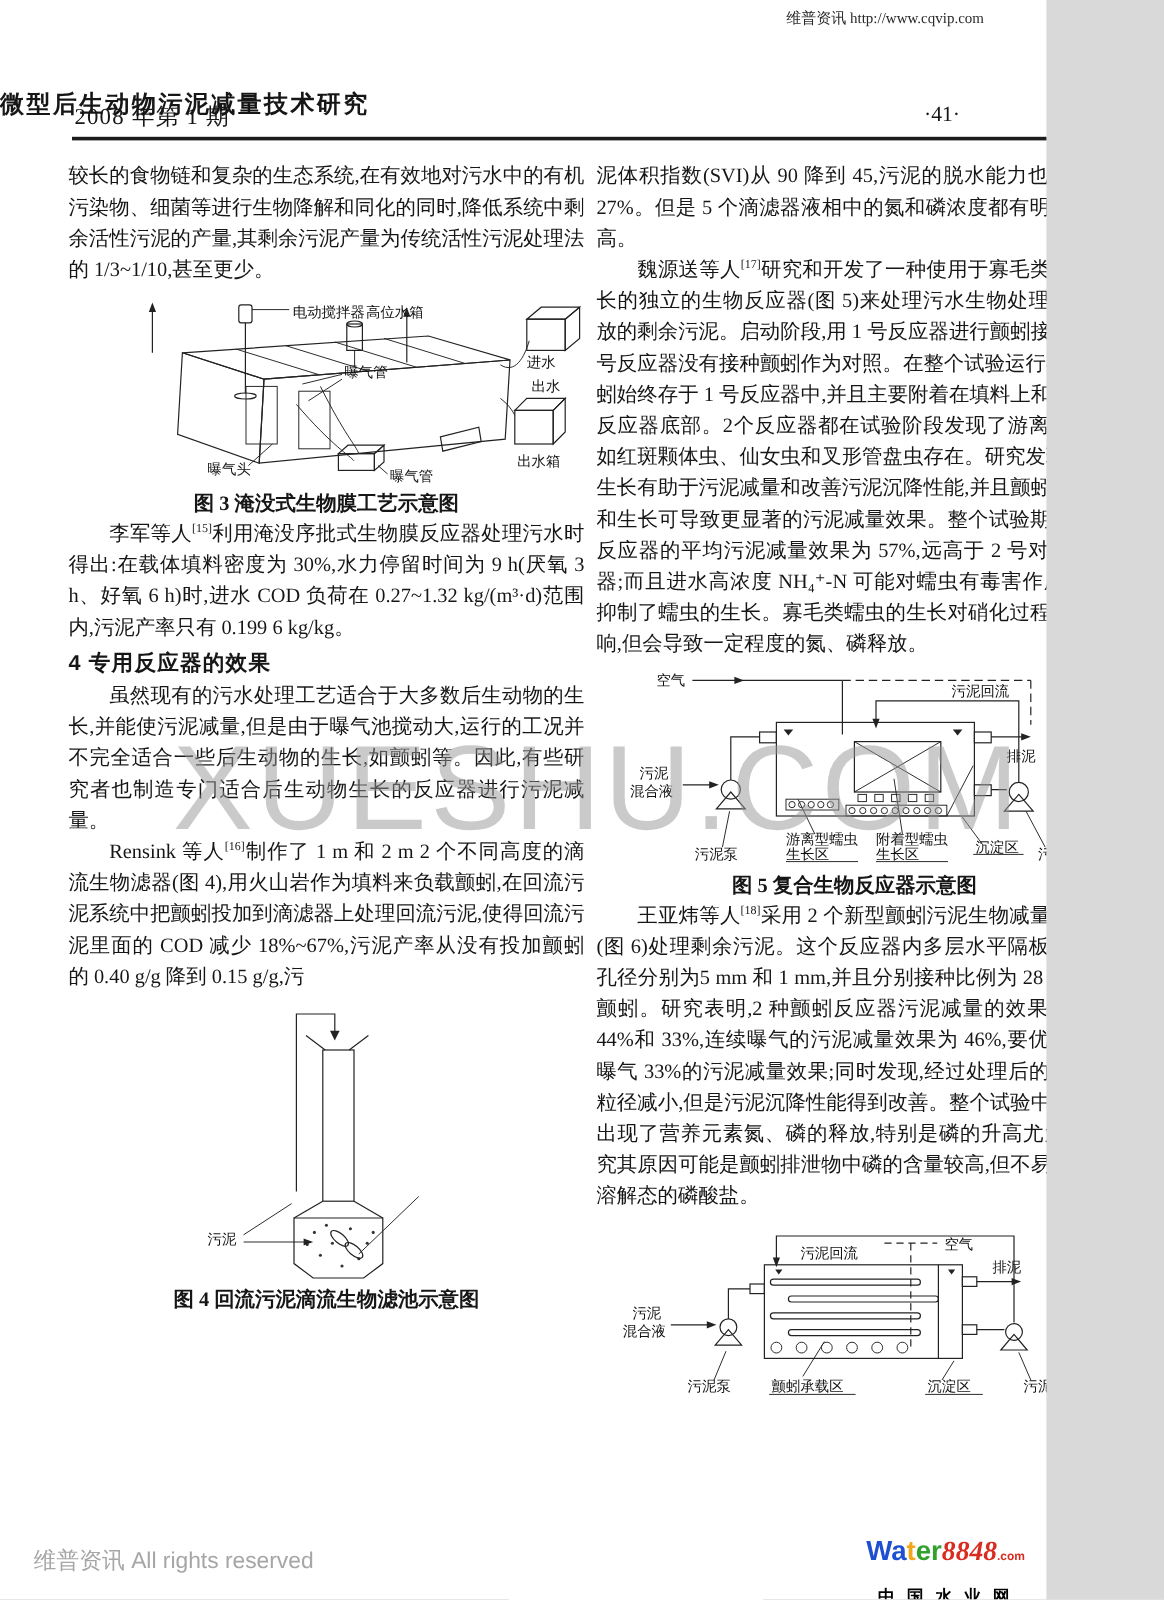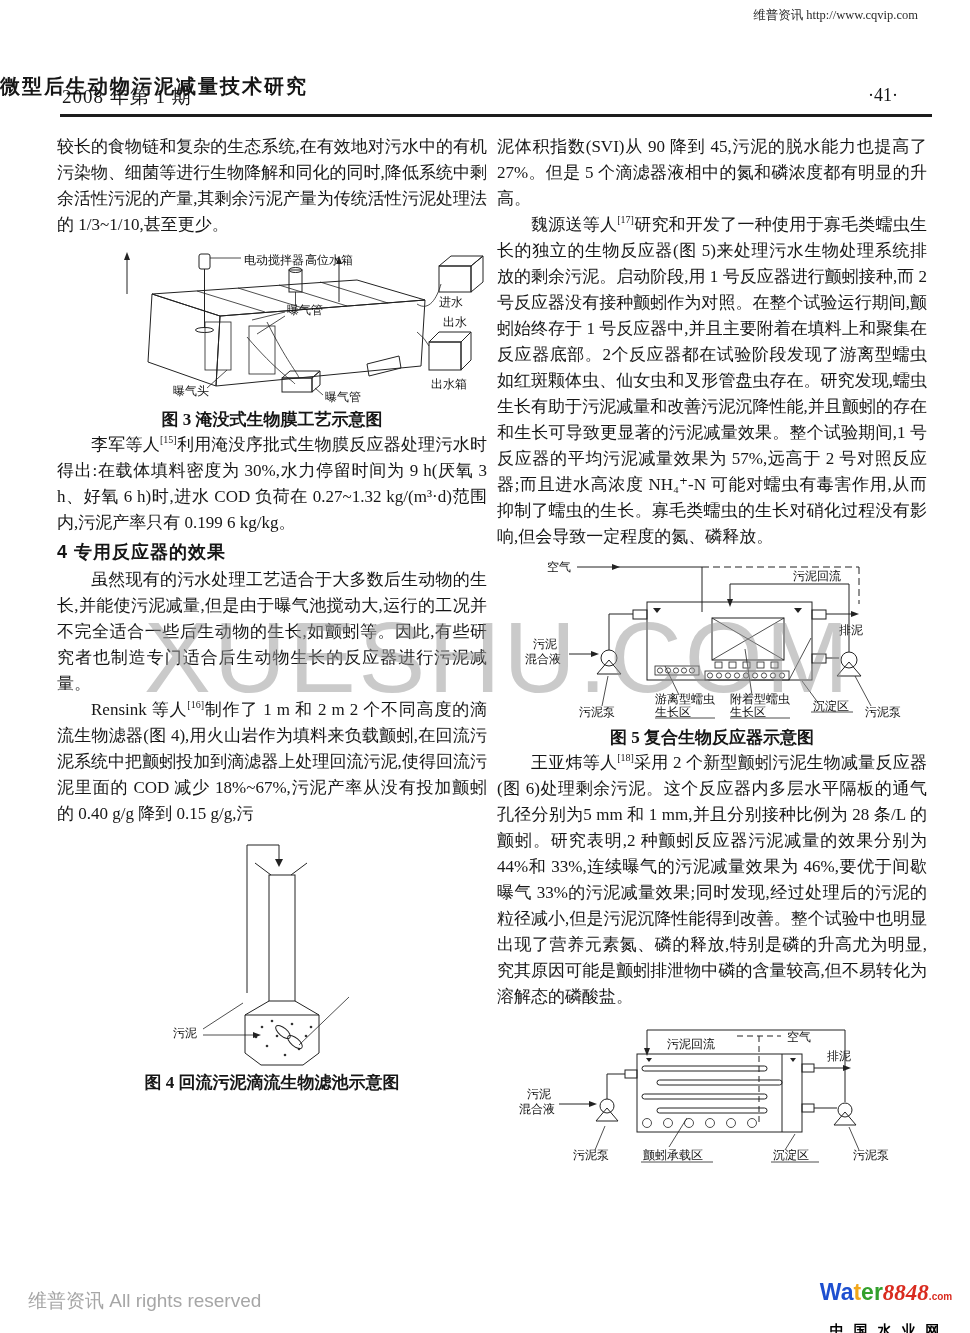--- a/index.html
+++ b/index.html
@@ -1,16 +1,16 @@
 <!DOCTYPE html>
 <html><head>
 <meta charset="utf-8">
 <style>
   html,body{margin:0;padding:0;background:#d9d9d9;}
-  .page{position:relative;width:970px;height:1333px;background:#ffffff;overflow:hidden;
+  .page{position:relative;width:872px;height:1333px;background:#ffffff;overflow:hidden;
         font-family:"Liberation Serif","DejaVu Serif",serif;color:#161616;}
   
   .cqvip{position:absolute;top:7px;right:52px;font-size:12.5px;color:#2a2a2a;}
   
   .hdr-issue{position:absolute;top:84px;left:62px;font-size:19px;letter-spacing:1px;}
   .hdr-title{position:absolute;top:73px;left:0;width:100%;text-align:left;font-size:20px;font-weight:bold;letter-spacing:2px;}
   .hdr-page{position:absolute;top:85px;right:72px;font-size:18px;}
   .hdr-rule{position:absolute;top:114px;left:60px;width:872px;height:3px;background:#1c1c1c;}
   
   .col{position:absolute;top:134px;width:430px;font-size:17px;line-height:26px;text-align:justify;}

